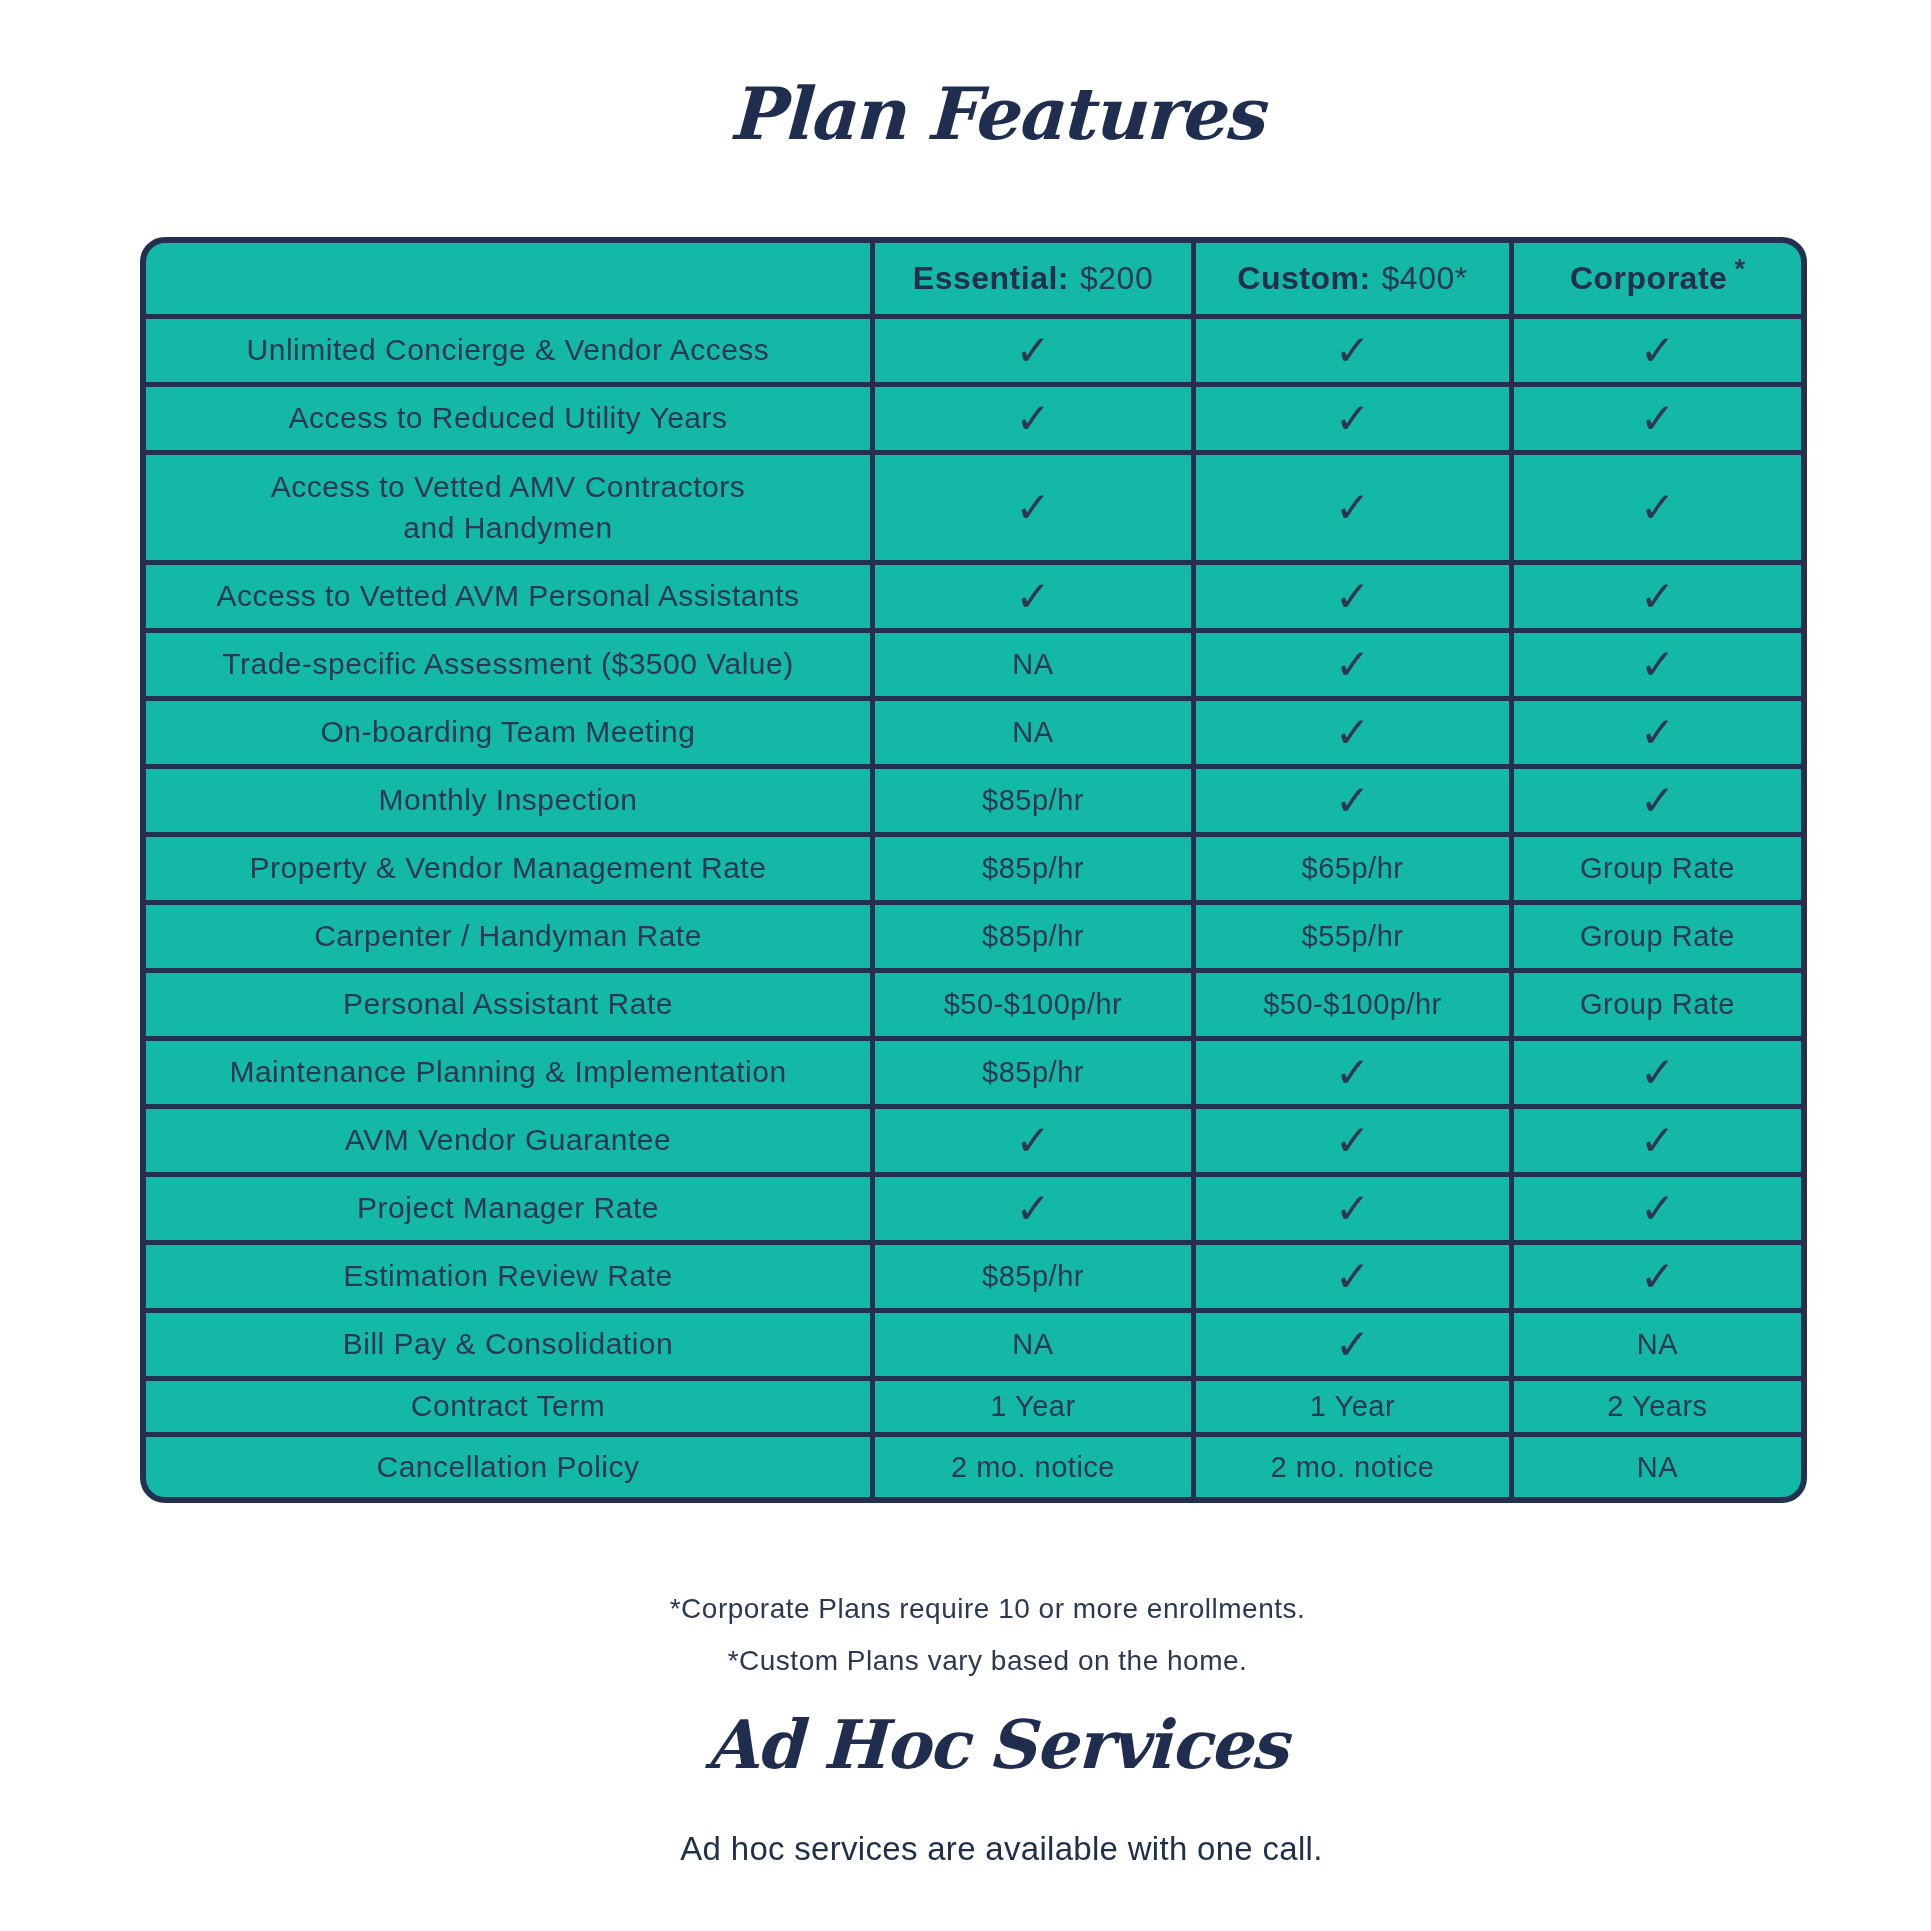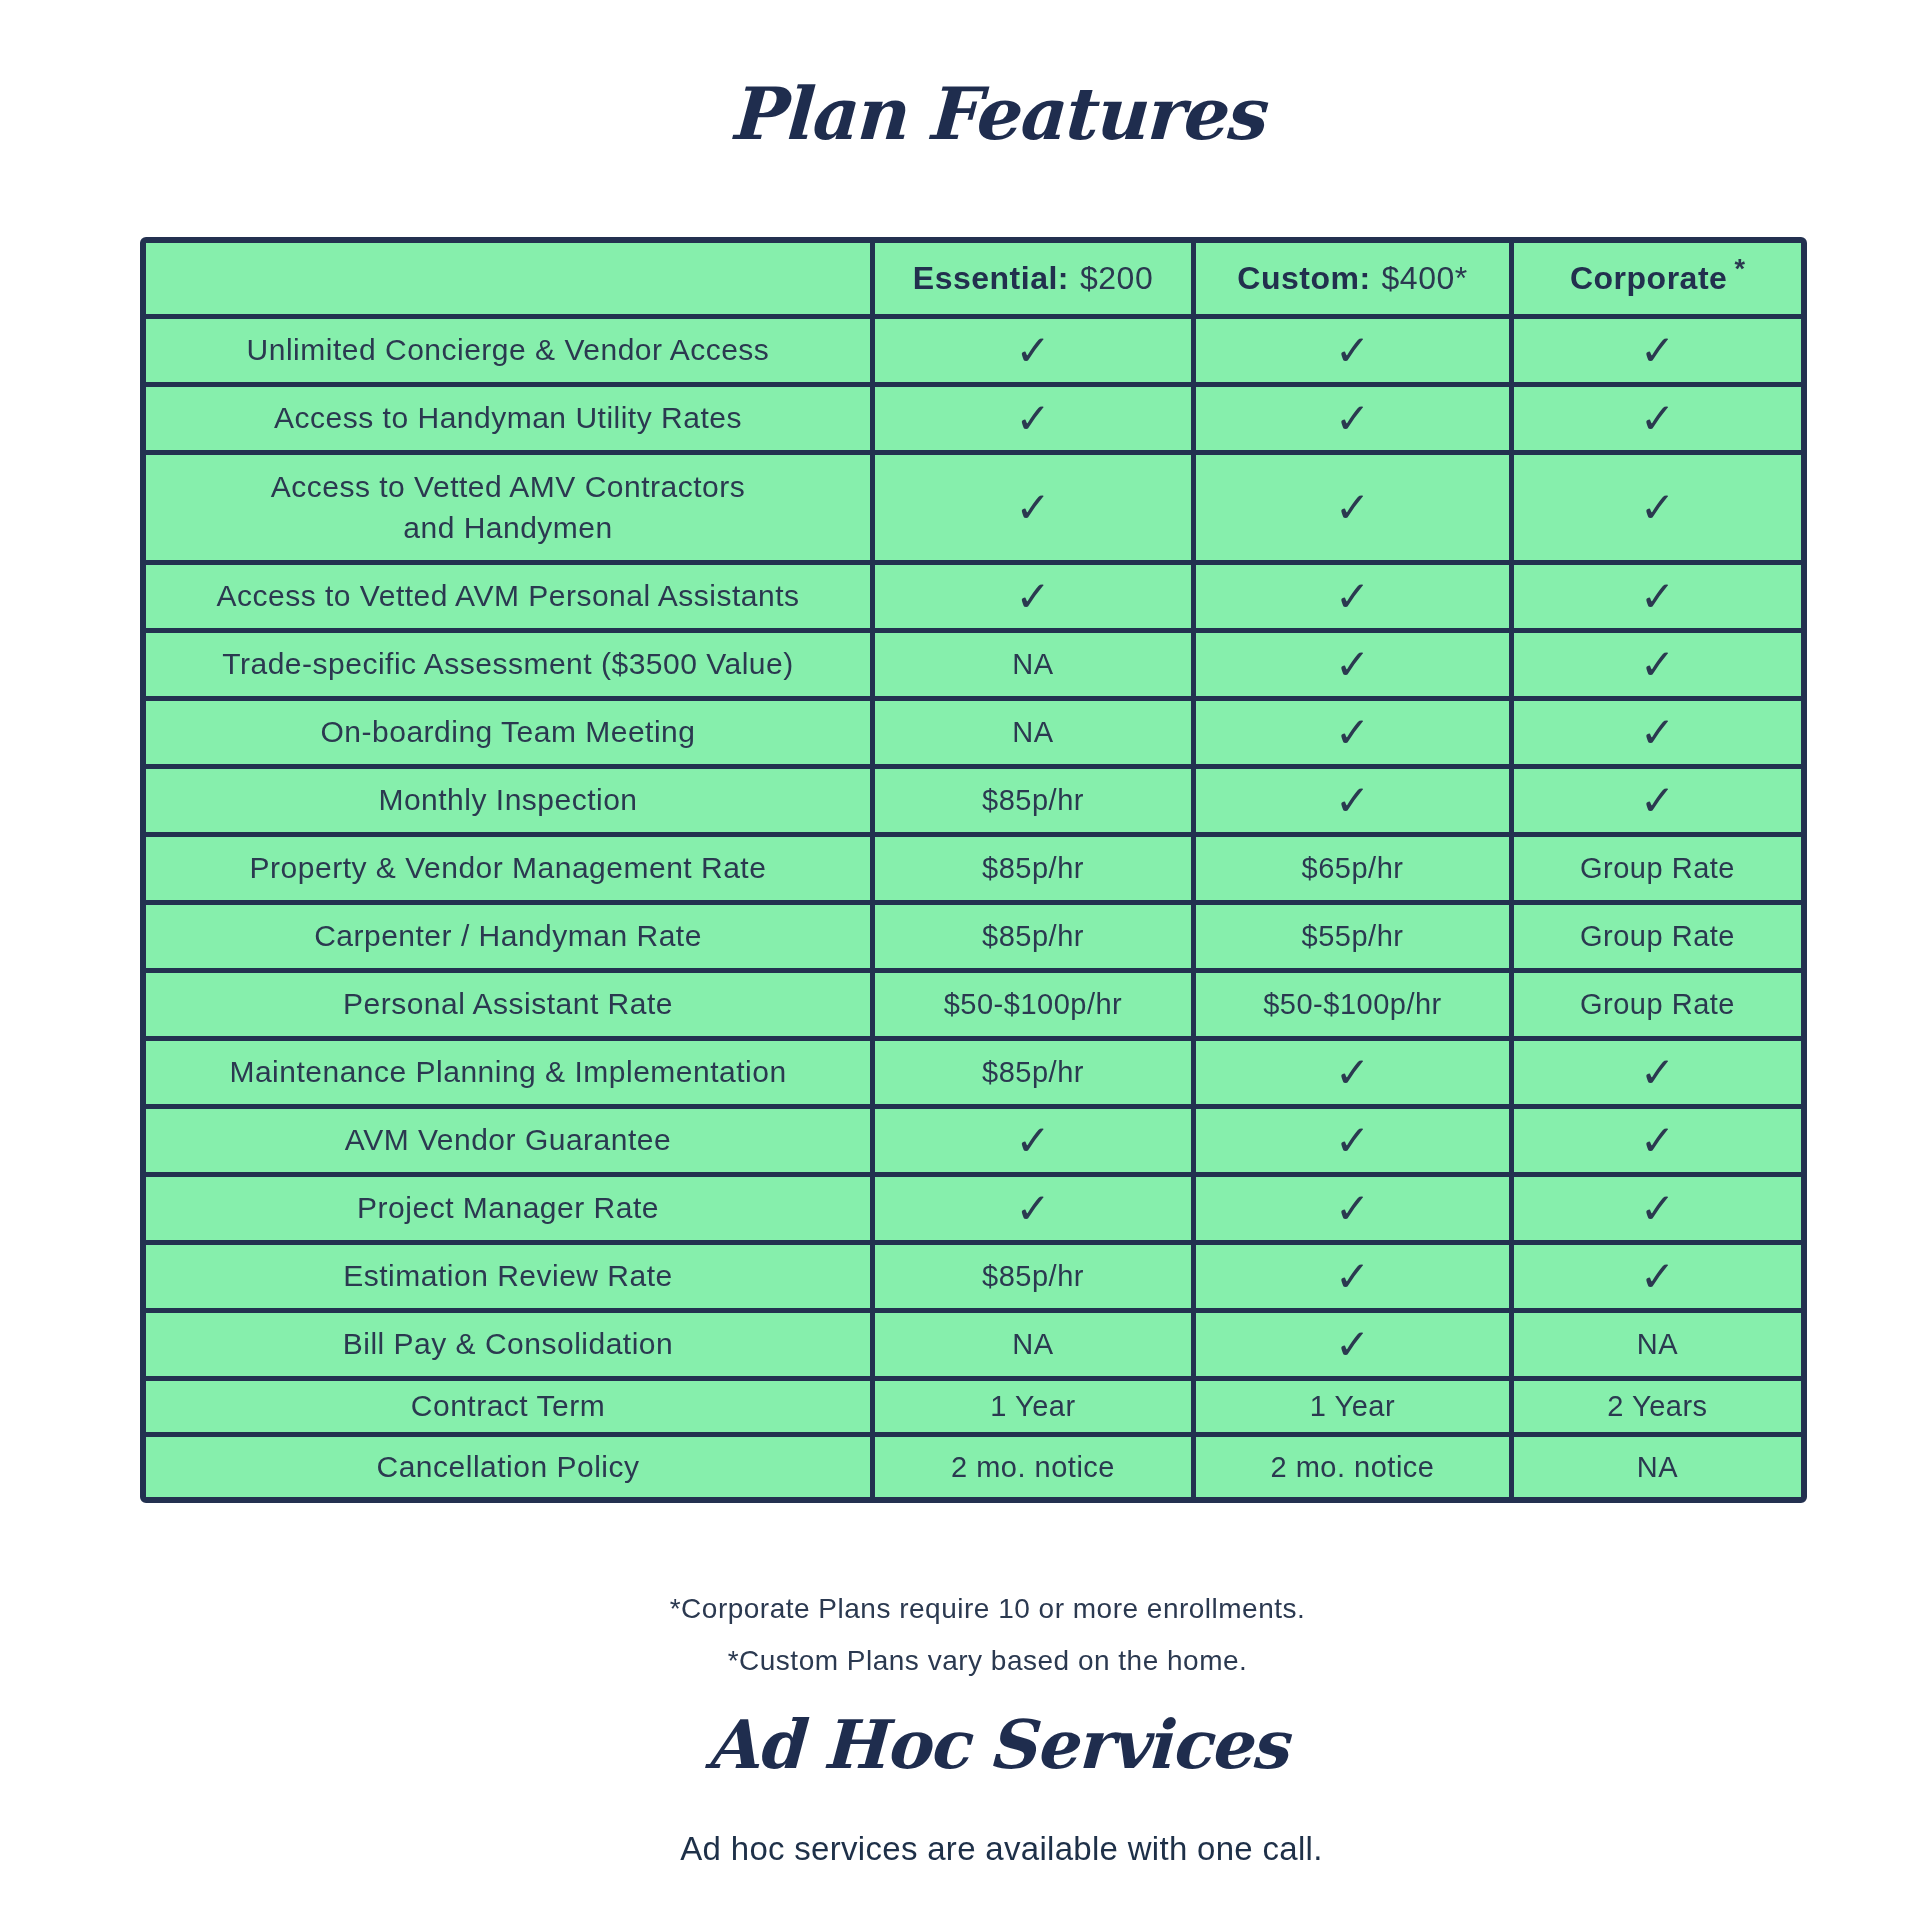--- a/index.html
+++ b/index.html
@@ -28,23 +28,23 @@
     transform:skewX(-4deg);
   }
   .main-title{top:71px;font-size:72px;}
   .adhoc-title{top:1705px;font-size:67px;}
 
   
   .plan-table{
     position:absolute;left:140px;top:237px;width:1667px;
     box-sizing:border-box;
     border:6.3px solid var(--navy);
-    border-radius:6px;
+    border-radius:25px;
     overflow:hidden;
-    background:#86efac;
+    background:#14b8a6;
   }
   .trow{display:flex;height:68px;}
   .trow.h78{height:71px;}
   .trow.tall{height:110px;}
   .trow.h62{height:56px;}
   .trow.h72{height:65px;}
   .trow.bordered .cell{border-top:5.4px solid var(--navy);}
   .cell{
     box-sizing:border-box;
     display:flex;flex-direction:column;
@@ -119,21 +119,21 @@
       <div class="cell c2">
           <div class="val check">✓</div>
         </div>
       <div class="cell c3">
           <div class="val check">✓</div>
         </div>
     </div>
 
     <div class="trow bordered">
       <div class="cell c0 feature">
-          <div class="label-line">Access to Handyman Utility Rates</div>
+          <div class="label-line">Access to Reduced Utility Years</div>
         </div>
       <div class="cell c1">
           <div class="val check">✓</div>
         </div>
       <div class="cell c2">
           <div class="val check">✓</div>
         </div>
       <div class="cell c3">
           <div class="val check">✓</div>
         </div>

